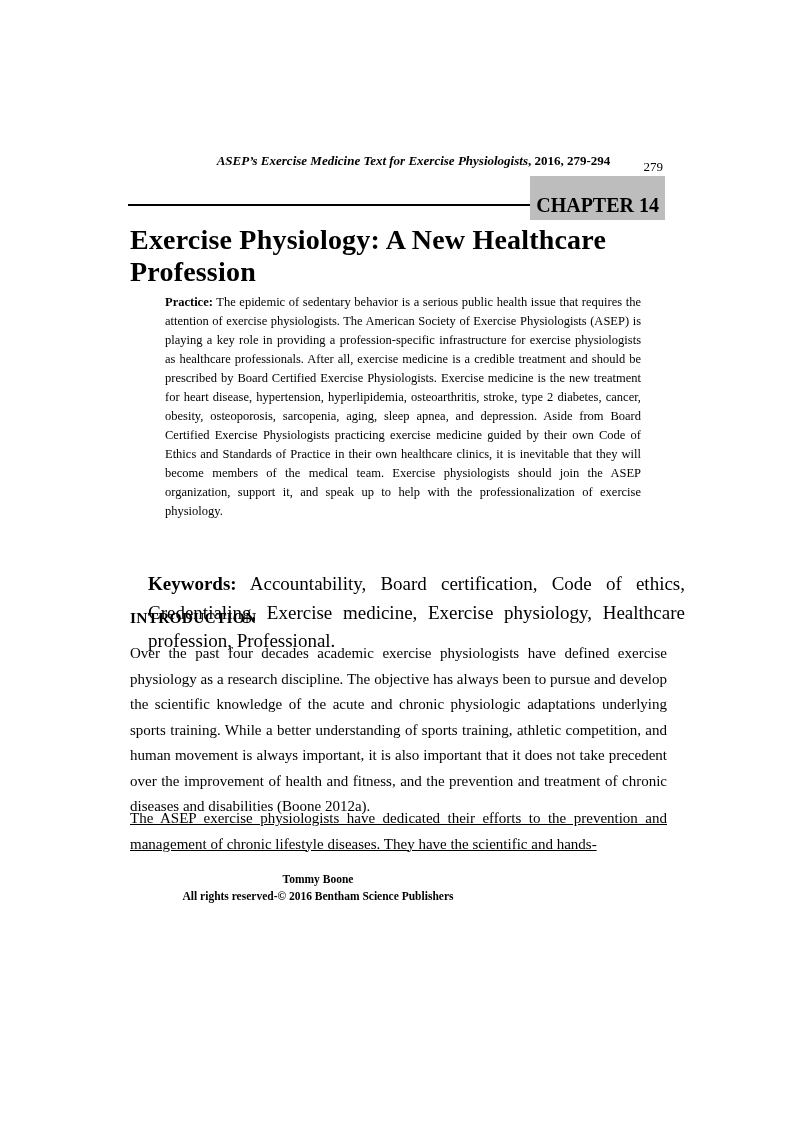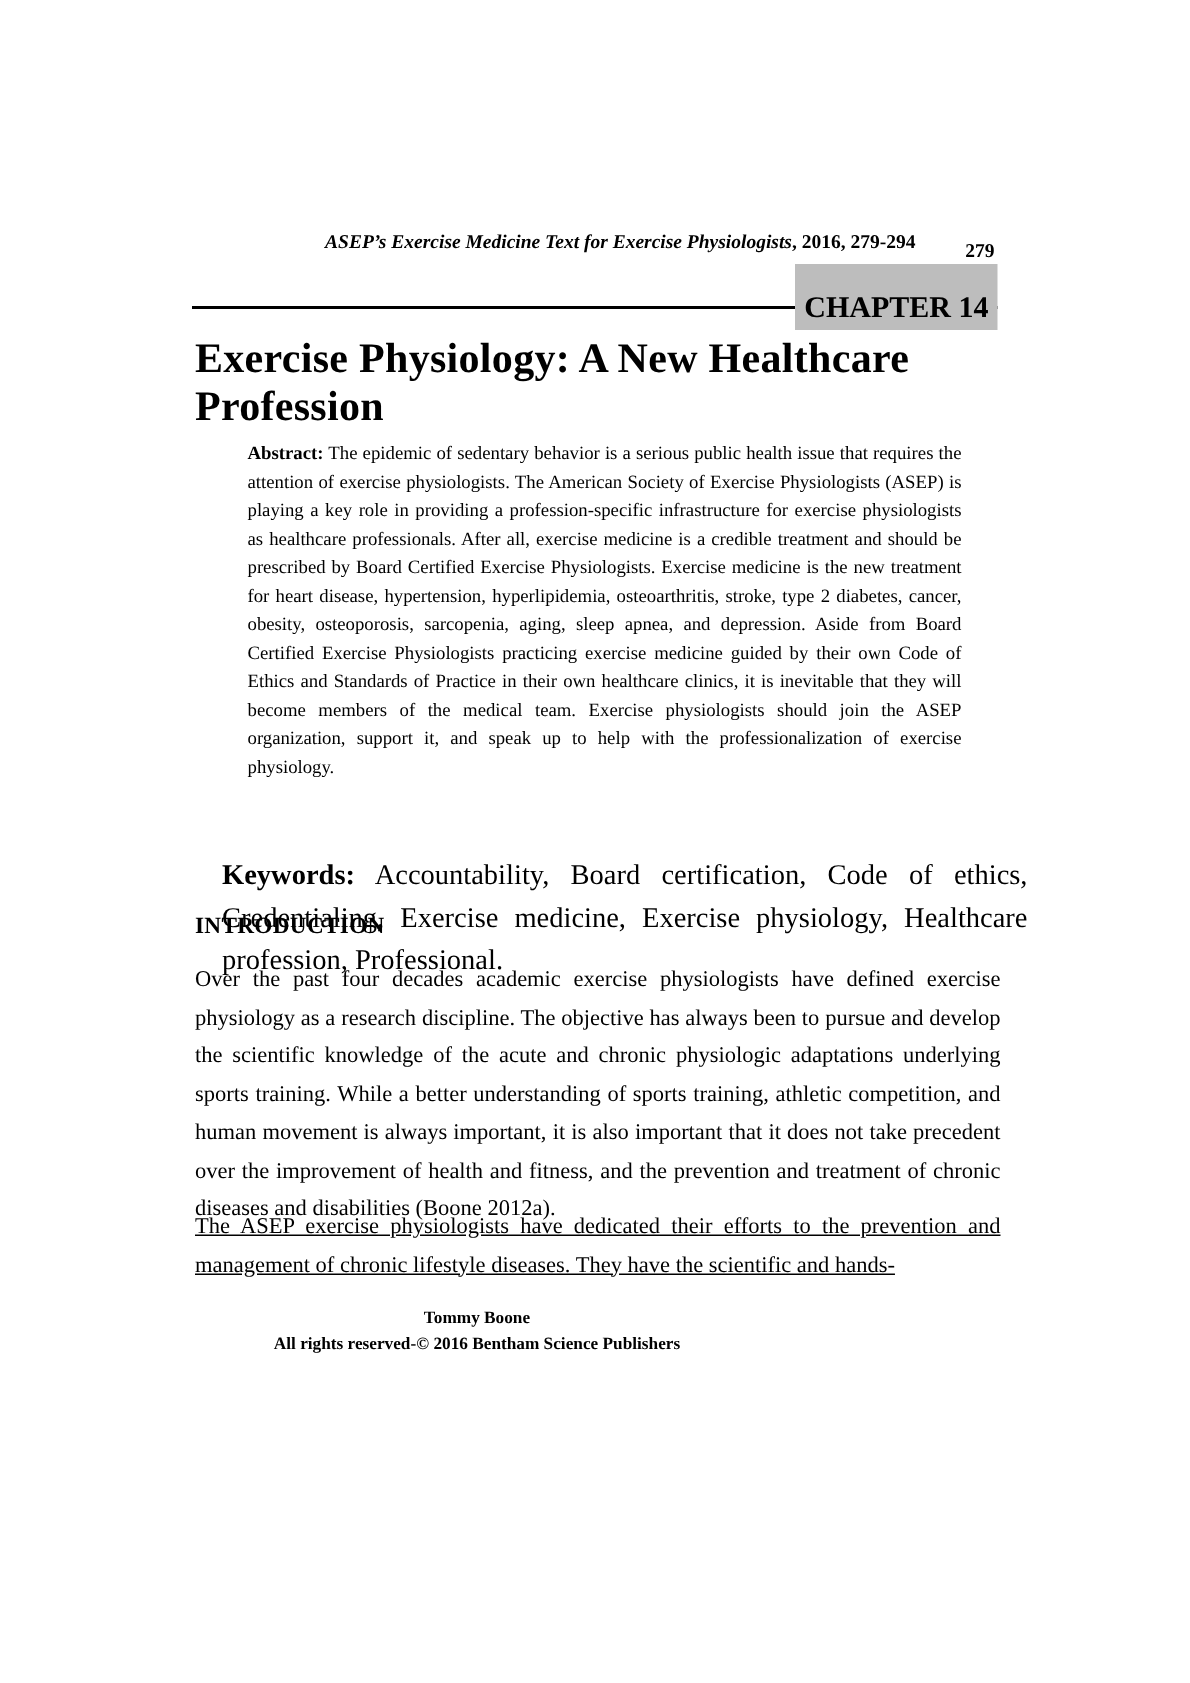--- a/index.html
+++ b/index.html
@@ -26,21 +26,21 @@
     font-weight: bold;
     white-space: nowrap;
   }
   .rh-title { font-style: italic; margin-left: 12px; }
   .rh-suffix { font-style: normal; }
   .rh-page {
     position: absolute;
     right: 2px;
     top: 6px;
     font-style: normal;
-    font-weight: bold;
+    font-weight: normal;
   }
   .chapter-row {
     position: absolute;
     top: 176px;
     left: 130px;
     width: 535px;
     text-align: right;
     z-index: 2;
   }
   .chapter-badge {
@@ -131,21 +131,21 @@
 
   <div class="chapter-row">
     <span class="chapter-badge" style="background-color: rgb(189, 189, 189);">CHAPTER 14</span>
   </div>
 
   <div class="rule"></div>
 
   <h1 class="title">Exercise Physiology: A New Healthcare Profession</h1>
 
   <p class="abstract">
-    <b>Abstract:</b>
+    <b>Practice:</b>
     <span>The epidemic of sedentary behavior is a serious public health issue that requires the attention of exercise physiologists. The American Society of Exercise Physiologists (ASEP) is playing a key role in providing a profession-specific infrastructure for exercise physiologists as healthcare professionals. After all, exercise medicine is a credible treatment and should be prescribed by Board Certified Exercise Physiologists. Exercise medicine is the new treatment for heart disease, hypertension, hyperlipidemia, osteoarthritis, stroke, type 2 diabetes, cancer, obesity, osteoporosis, sarcopenia, aging, sleep apnea, and depression. Aside from Board Certified Exercise Physiologists practicing exercise medicine guided by their own Code of Ethics and Standards of Practice in their own healthcare clinics, it is inevitable that they will become members of the medical team. Exercise physiologists should join the ASEP organization, support it, and speak up to help with the professionalization of exercise physiology.</span>
   </p>
 
   <p class="keywords">
     <b>Keywords:</b>
     <span>Accountability, Board certification, Code of ethics, Credentialing, Exercise medicine, Exercise physiology, Healthcare profession, Professional.</span>
   </p>
 
   <h2 class="section-heading">INTRODUCTION</h2>
 

